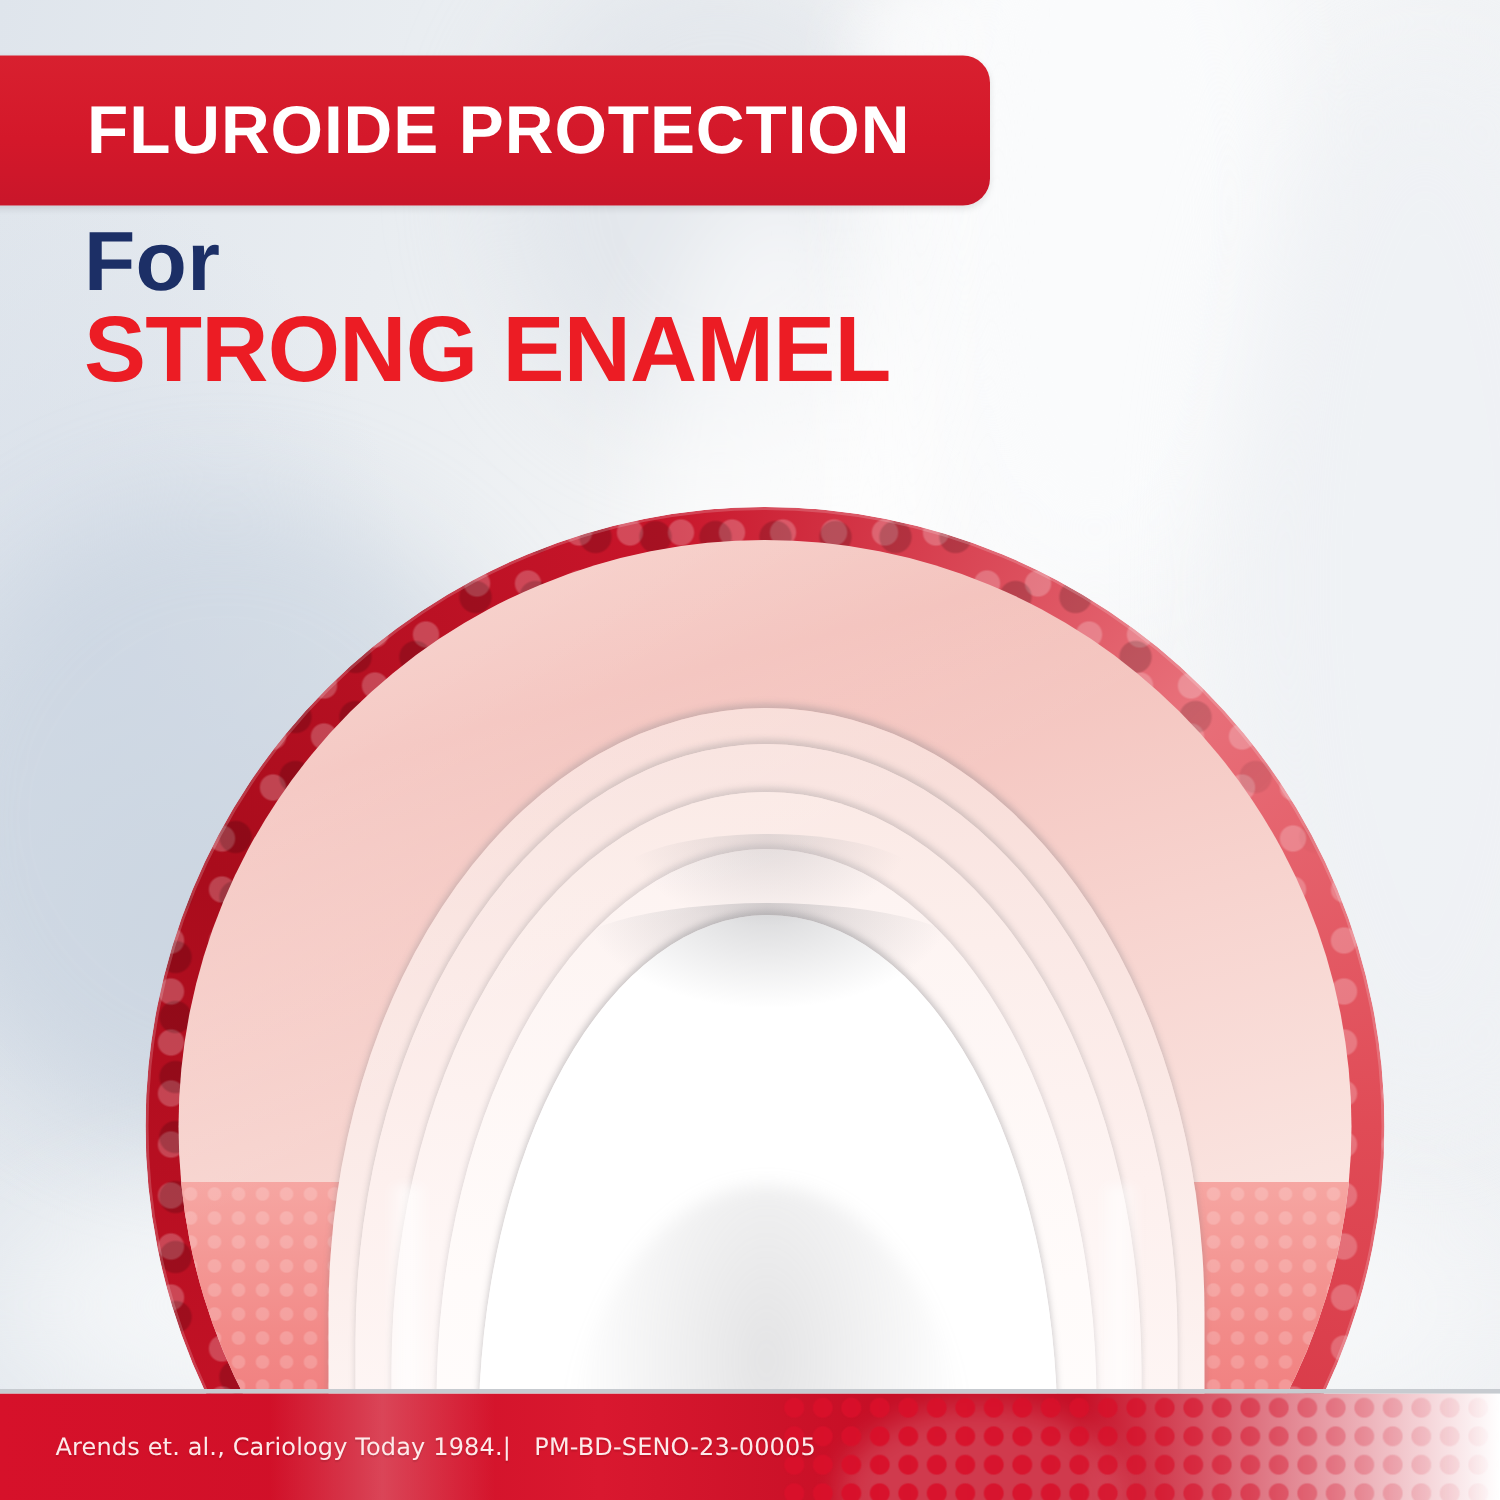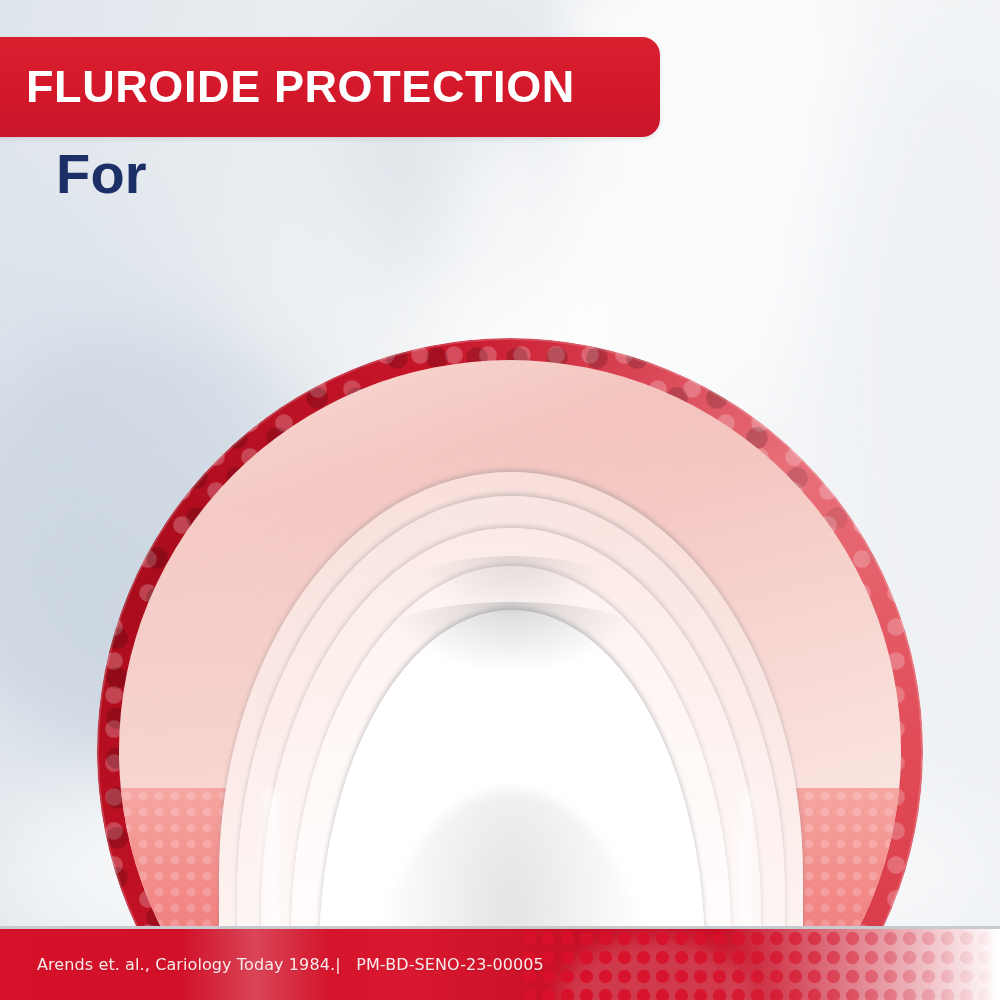--- a/index.html
+++ b/index.html
@@ -37,21 +37,21 @@
 
   
   #banner{
     position:absolute;left:-30px;top:37px;width:690px;height:100px;
     background:linear-gradient(180deg,#d8202f 0%, #d4182a 55%, #c9162a 100%);
     border-radius:0 18px 18px 0;
     box-shadow:0 2px 5px rgba(0,0,0,.10);
     display:flex;align-items:center;
   }
   #banner-text{
-    margin-left:56px;color:#ffffff;
+    margin-left:88px;color:#ffffff;
     font-size:45px;font-weight:bold;letter-spacing:.6px;
     font-family:"Liberation Sans","DejaVu Sans",sans-serif;
     white-space:nowrap;
   }
 
   
   #kicker{
     position:absolute;left:56px;top:146px;
     color:#1c2f66;font-size:56px;font-weight:bold;line-height:1;
     letter-spacing:.2px;
@@ -203,20 +203,21 @@
   <div class="bg-blob blob-d"></div>
   <div class="bg-blob blob-e"></div>
   <div class="bg-blob blob-f"></div>
   <div class="bg-streak"></div>
 
   <div id="banner">
     <span id="banner-text">FLUROIDE PROTECTION</span>
   </div>
 
   <div id="kicker">For</div>
+  <div id="headline">STRONG ENAMEL</div>
 
   <div id="lens">
     <div class="lens-rim"></div>
     <div class="rim-dots"></div>
     <div class="rim-dots-dark"></div>
     <div class="rim-inner-shade"></div>
 
     <div class="tooth-disc">
       <div class="gum gum-l">
         <div class="gum-tex"></div>

